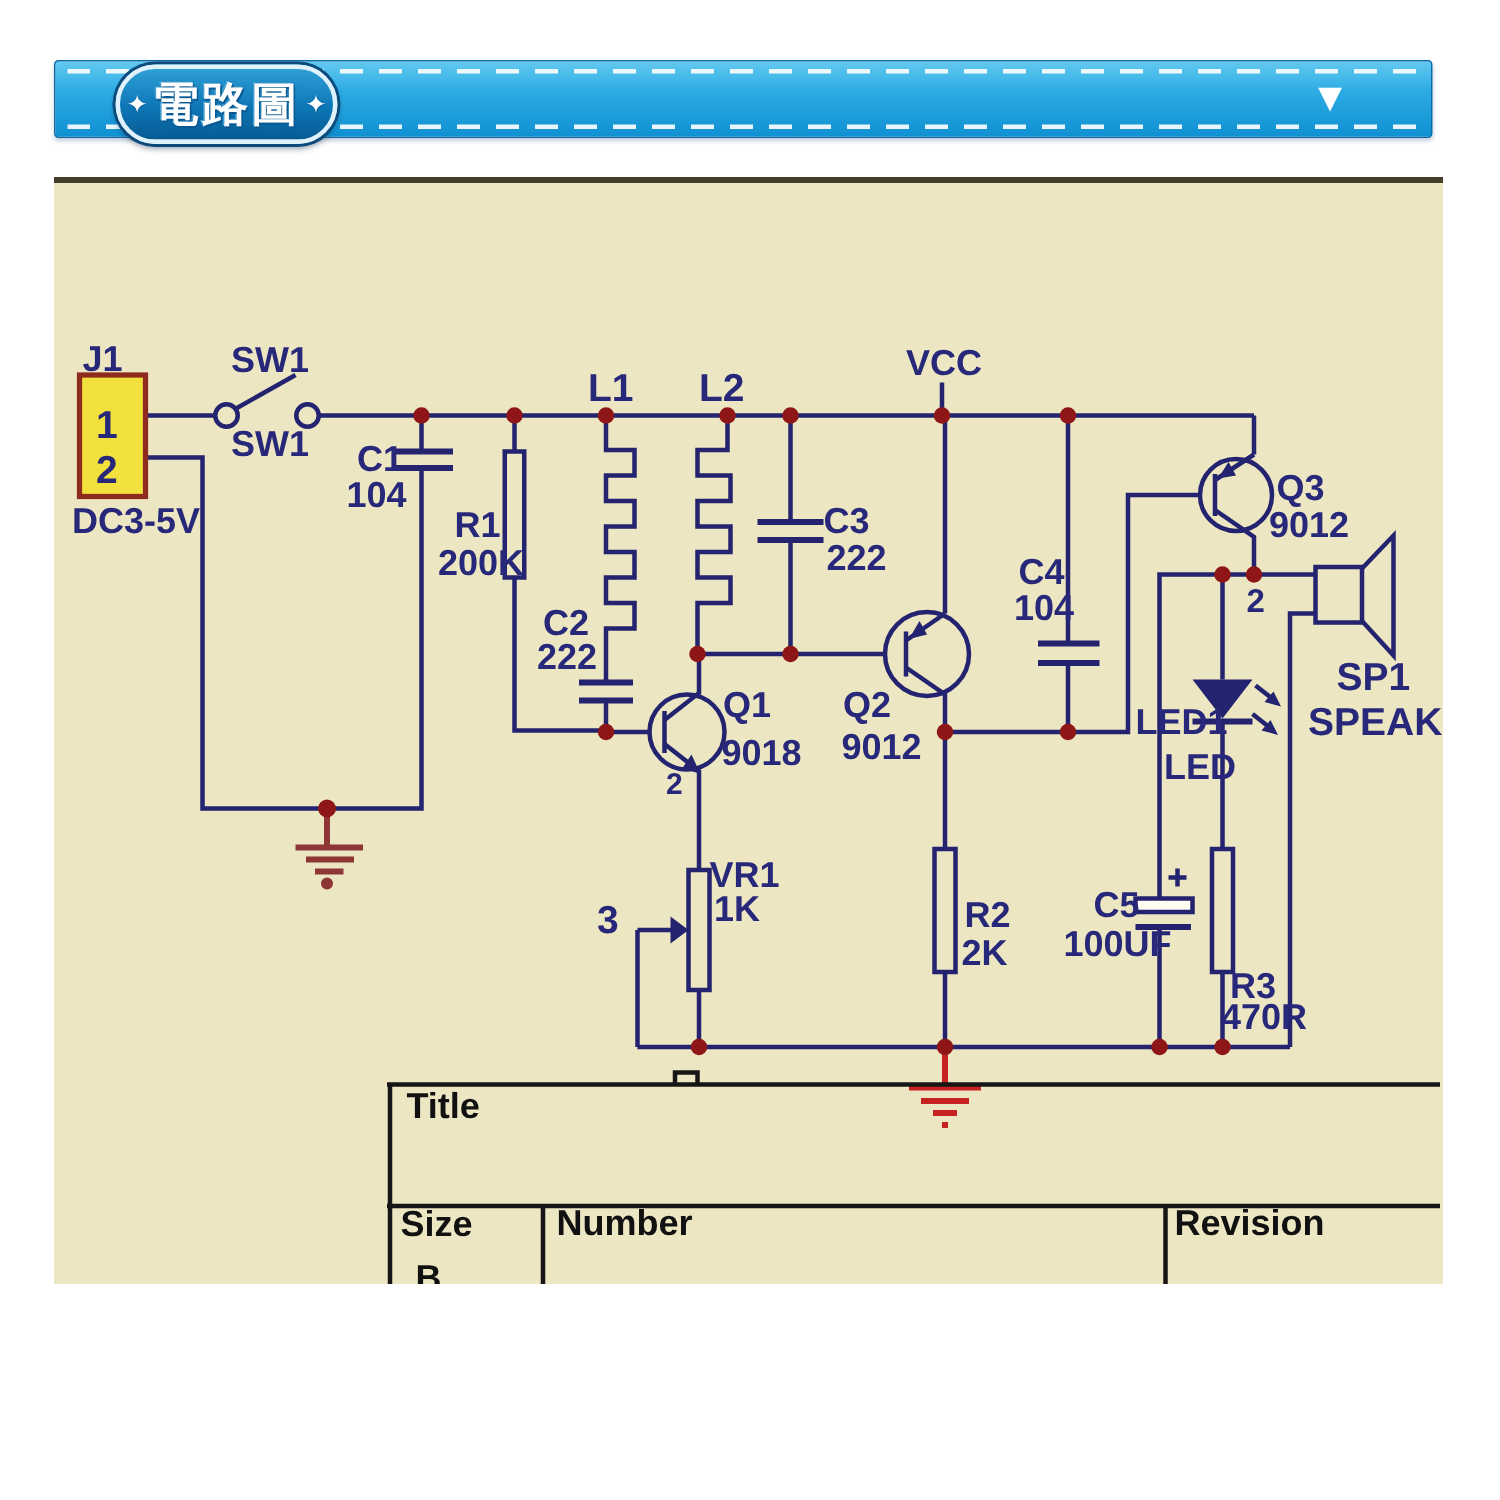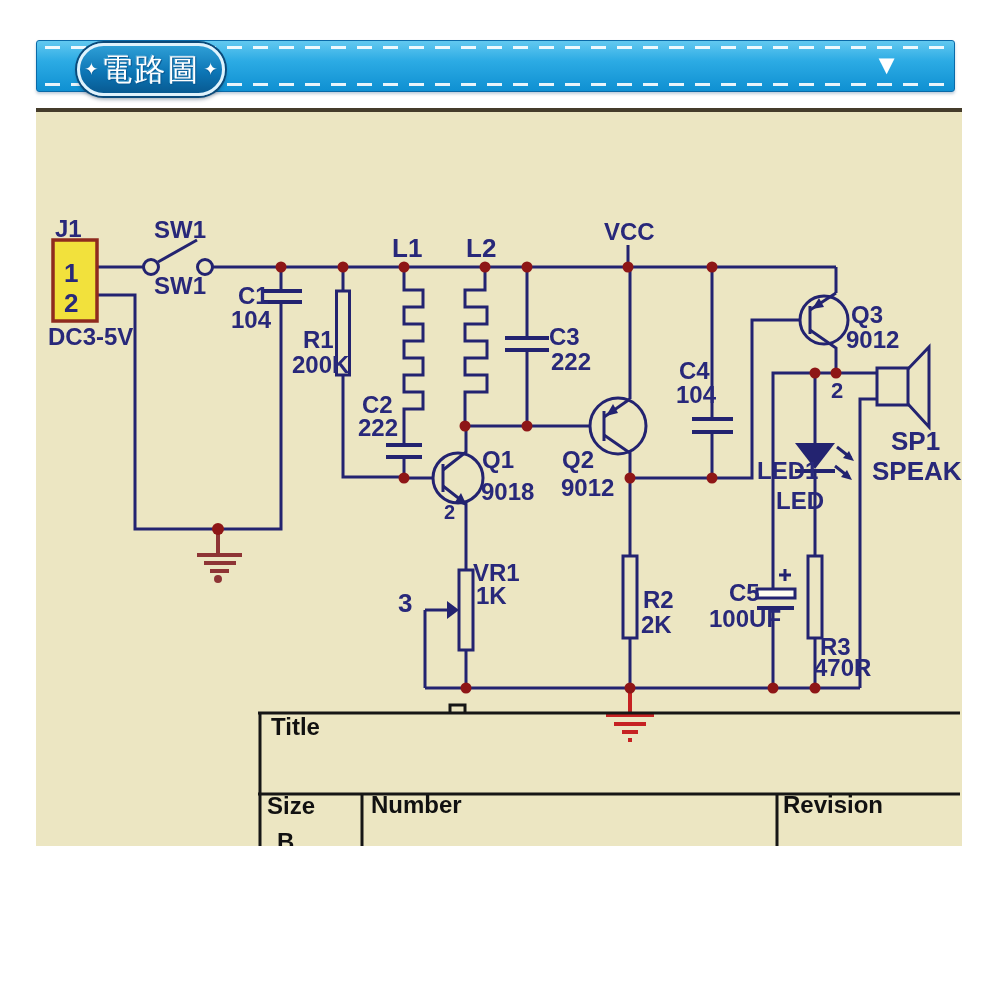--- a/index.html
+++ b/index.html
@@ -10,27 +10,27 @@
   .topbar{position:absolute;left:36px;top:40px;width:917px;height:50px;border-radius:3px;
           background:linear-gradient(180deg,#62c9f0 0%,#2cabe4 40%,#0f90d2 100%);
           border:1px solid #0a6aa8;box-shadow:0 2px 3px rgba(0,60,110,.25);}
   .dash{position:absolute;left:8px;right:8px;height:3px;opacity:.9;
         background:repeating-linear-gradient(90deg,#ffffff 0 15px,rgba(255,255,255,0) 15px 26px);}
   .dash.top{top:5px}.dash.bottom{bottom:5px}
   .badge{position:absolute;left:40px;top:2px;width:148px;height:53px;border-radius:27px;
          background:linear-gradient(180deg,#2e9fd6 0%,#0d76b6 55%,#085a92 100%);
          border:3px solid #dff2fc;box-shadow:0 0 0 2px #0b4a7a,0 3px 4px rgba(0,30,60,.45);
          display:flex;align-items:center;justify-content:center;gap:3px;box-sizing:border-box;}
-  .badge-text{color:#ffffff;font-size:31px;font-weight:normal;letter-spacing:2px;
+  .badge-text{color:#ffffff;font-size:31px;font-weight:bold;letter-spacing:2px;
               text-shadow:0 0 2px #0a5a94,1px 1px 0 #0a5a94,-1px -1px 0 #56b9e6;}
   .spark{color:#ffffff;font-size:17px;text-shadow:0 1px 1px #0a5a94;}
   .caret{position:absolute;right:54px;top:9px;color:#ffffff;font-size:27px;line-height:30px;cursor:pointer;}
 
   
-  .panel{position:absolute;left:36px;top:108px;width:926px;height:738px;box-sizing:border-box;
+  .panel{position:absolute;left:36px;top:118px;width:926px;height:738px;box-sizing:border-box;
          background:#ece6c2;border-top:4px solid #453c2b;overflow:hidden;}
   svg{position:absolute;left:0;top:0;}
   .wire{stroke:#232370;stroke-width:3;fill:none;}
   .plate{stroke:#232370;stroke-width:4;fill:none;}
   .body{stroke:#232370;stroke-width:3;fill:#ece6c2;}
   .fillnavy{fill:#232370;stroke:none;}
   .gnd1{stroke:#8e3535;stroke-width:4;fill:none;}
   .gnd2{stroke:#c62222;stroke-width:4;fill:none;}
   .dot{fill:#8e1616;stroke:none;}
   .tb{stroke:#161616;stroke-width:3;fill:none;}

